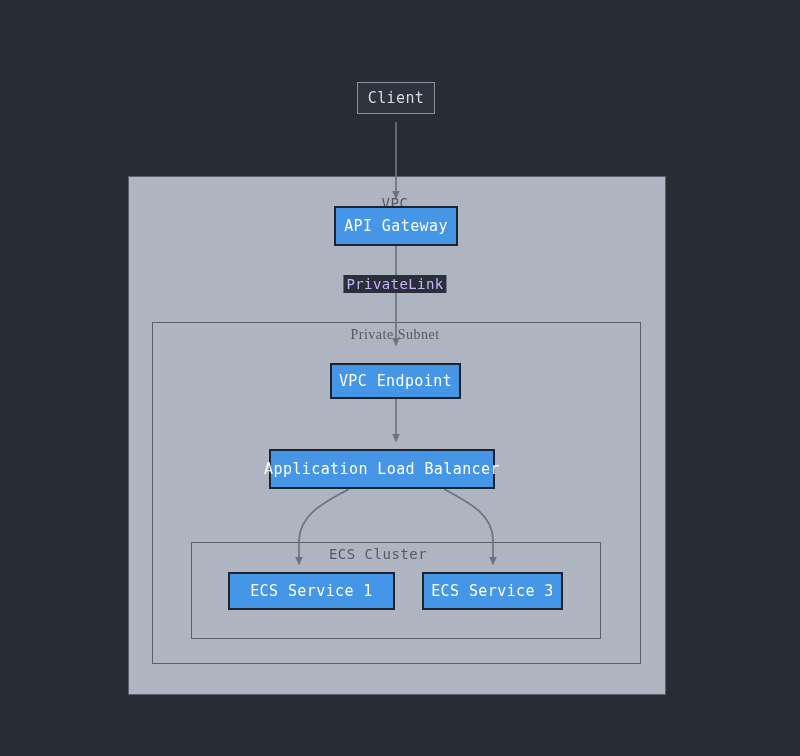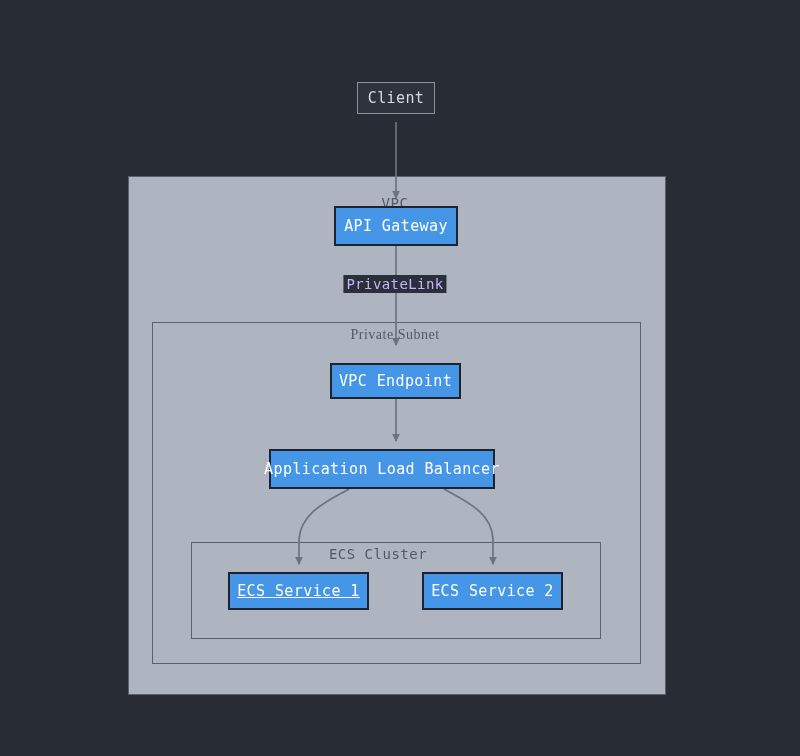--- a/index.html
+++ b/index.html
@@ -116,23 +116,22 @@
   }
   .node-alb {
     left: 269px;
     top: 449px;
     width: 226px;
     height: 40px;
   }
   .node-ecs1 {
     left: 228px;
     top: 572px;
-    width: 141px;
+    width: 167px;
     height: 38px;
-    text-decoration: underline;
   }
   .node-ecs2 {
     left: 422px;
     top: 572px;
     width: 141px;
     height: 38px;
   }
 
   
   .edge-label {
@@ -190,15 +189,15 @@
   <div class="node node-blue node-apigw">API Gateway</div>
 
   <div class="edge-label edge-label-privatelink">PrivateLink</div>
 
   <div class="node node-blue node-vpce">VPC Endpoint</div>
 
   <div class="node node-blue node-alb">Application Load Balancer</div>
 
   <div class="node node-blue node-ecs1">ECS Service 1</div>
 
-  <div class="node node-blue node-ecs2">ECS Service 2</div>
+  <div class="node node-blue node-ecs2">ECS Service 3</div>
 
 </div>
 
 </body></html>

